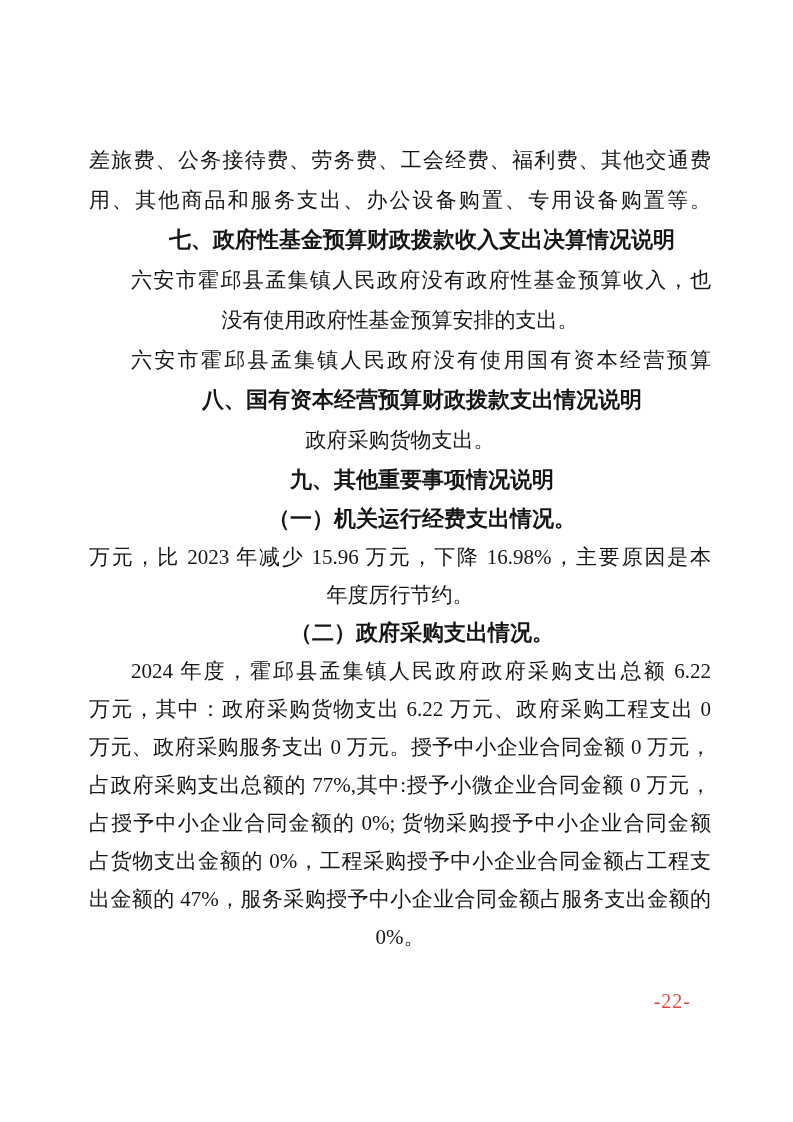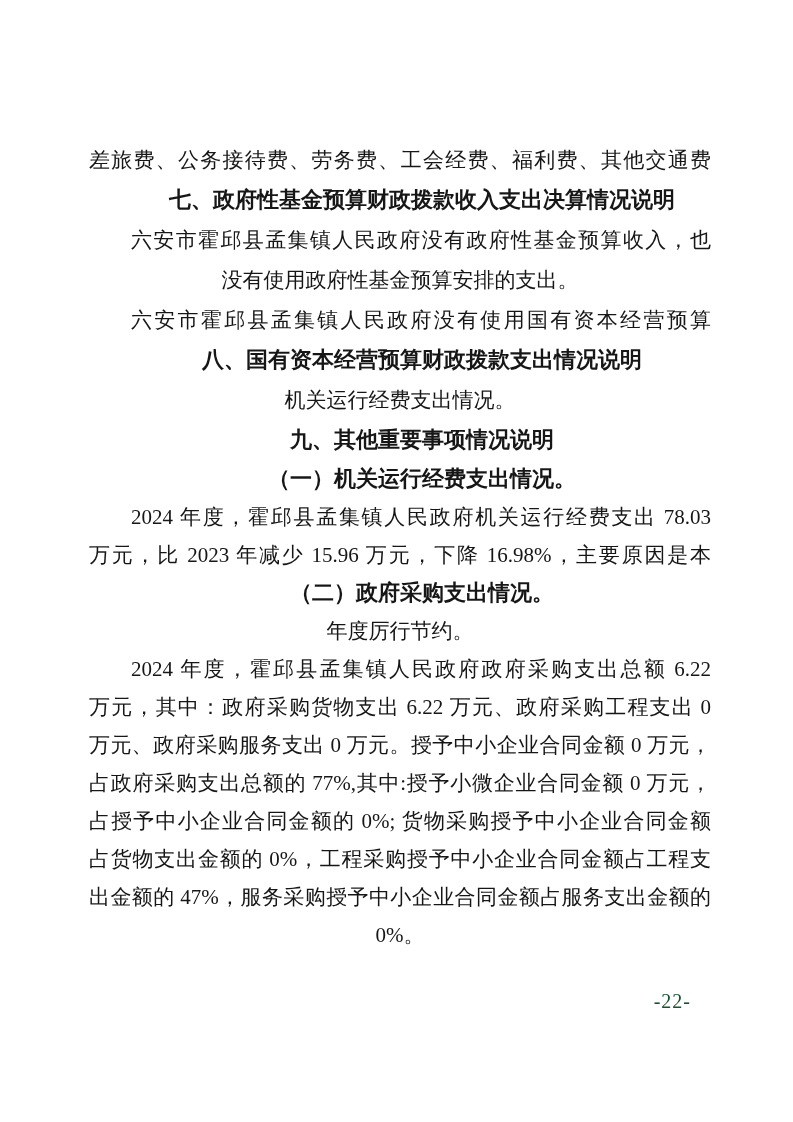--- a/index.html
+++ b/index.html
@@ -45,41 +45,41 @@
   .page-number {
     position: absolute;
     left: 89px;
     top: 990px;
     width: 602px;
     padding-right: 20px;
     text-align: right;
     font-size: 20px;
     line-height: 22px;
     letter-spacing: 1px;
-    color: #14532d;
+    color: #ef4444;
   }
 </style>
 </head>
 <body>
 
 <div class="page">
   <div class="content" id="content">
       <div class="line body sec-a justify">差旅费、公务接待费、劳务费、工会经费、福利费、其他交通费</div>
+      <div class="line body sec-a justify">用、其他商品和服务支出、办公设备购置、专用设备购置等。</div>
       <div class="line heading sec-a left indent">七、政府性基金预算财政拨款收入支出决算情况说明</div>
       <div class="line body sec-a justify indent">六安市霍邱县孟集镇人民政府没有政府性基金预算收入，也</div>
       <div class="line body sec-a left">没有使用政府性基金预算安排的支出。</div>
       <div class="line body sec-a justify indent">六安市霍邱县孟集镇人民政府没有使用国有资本经营预算</div>
       <div class="line heading sec-a left indent">八、国有资本经营预算财政拨款支出情况说明</div>
-      <div class="line body sec-a left">机关运行经费支出情况。</div>
+      <div class="line body sec-a left">政府采购货物支出。</div>
       <div class="line heading sec-a left indent">九、其他重要事项情况说明</div>
       <div class="line subheading sec-b left indent">（一）机关运行经费支出情况。</div>
-      <div class="line body sec-b justify indent">2024 年度，霍邱县孟集镇人民政府机关运行经费支出 78.03</div>
       <div class="line body sec-b justify">万元，比 2023 年减少 15.96 万元，下降 16.98%，主要原因是本</div>
+      <div class="line body sec-b left">年度厉行节约。</div>
       <div class="line subheading sec-b left indent">（二）政府采购支出情况。</div>
-      <div class="line body sec-b left">年度厉行节约。</div>
       <div class="line body sec-b justify indent">2024 年度，霍邱县孟集镇人民政府政府采购支出总额 6.22</div>
       <div class="line body sec-b justify">万元，其中：政府采购货物支出 6.22 万元、政府采购工程支出 0</div>
       <div class="line body sec-b justify">万元、政府采购服务支出 0 万元。授予中小企业合同金额 0 万元，</div>
       <div class="line body sec-b justify">占政府采购支出总额的 77%,其中:授予小微企业合同金额 0 万元，</div>
       <div class="line body sec-b justify">占授予中小企业合同金额的 0%; 货物采购授予中小企业合同金额</div>
       <div class="line body sec-b justify">占货物支出金额的 0%，工程采购授予中小企业合同金额占工程支</div>
       <div class="line body sec-b justify">出金额的 47%，服务采购授予中小企业合同金额占服务支出金额的</div>
       <div class="line body sec-b left">0%。</div>
     </div>
   <div class="page-number">-22-</div>

